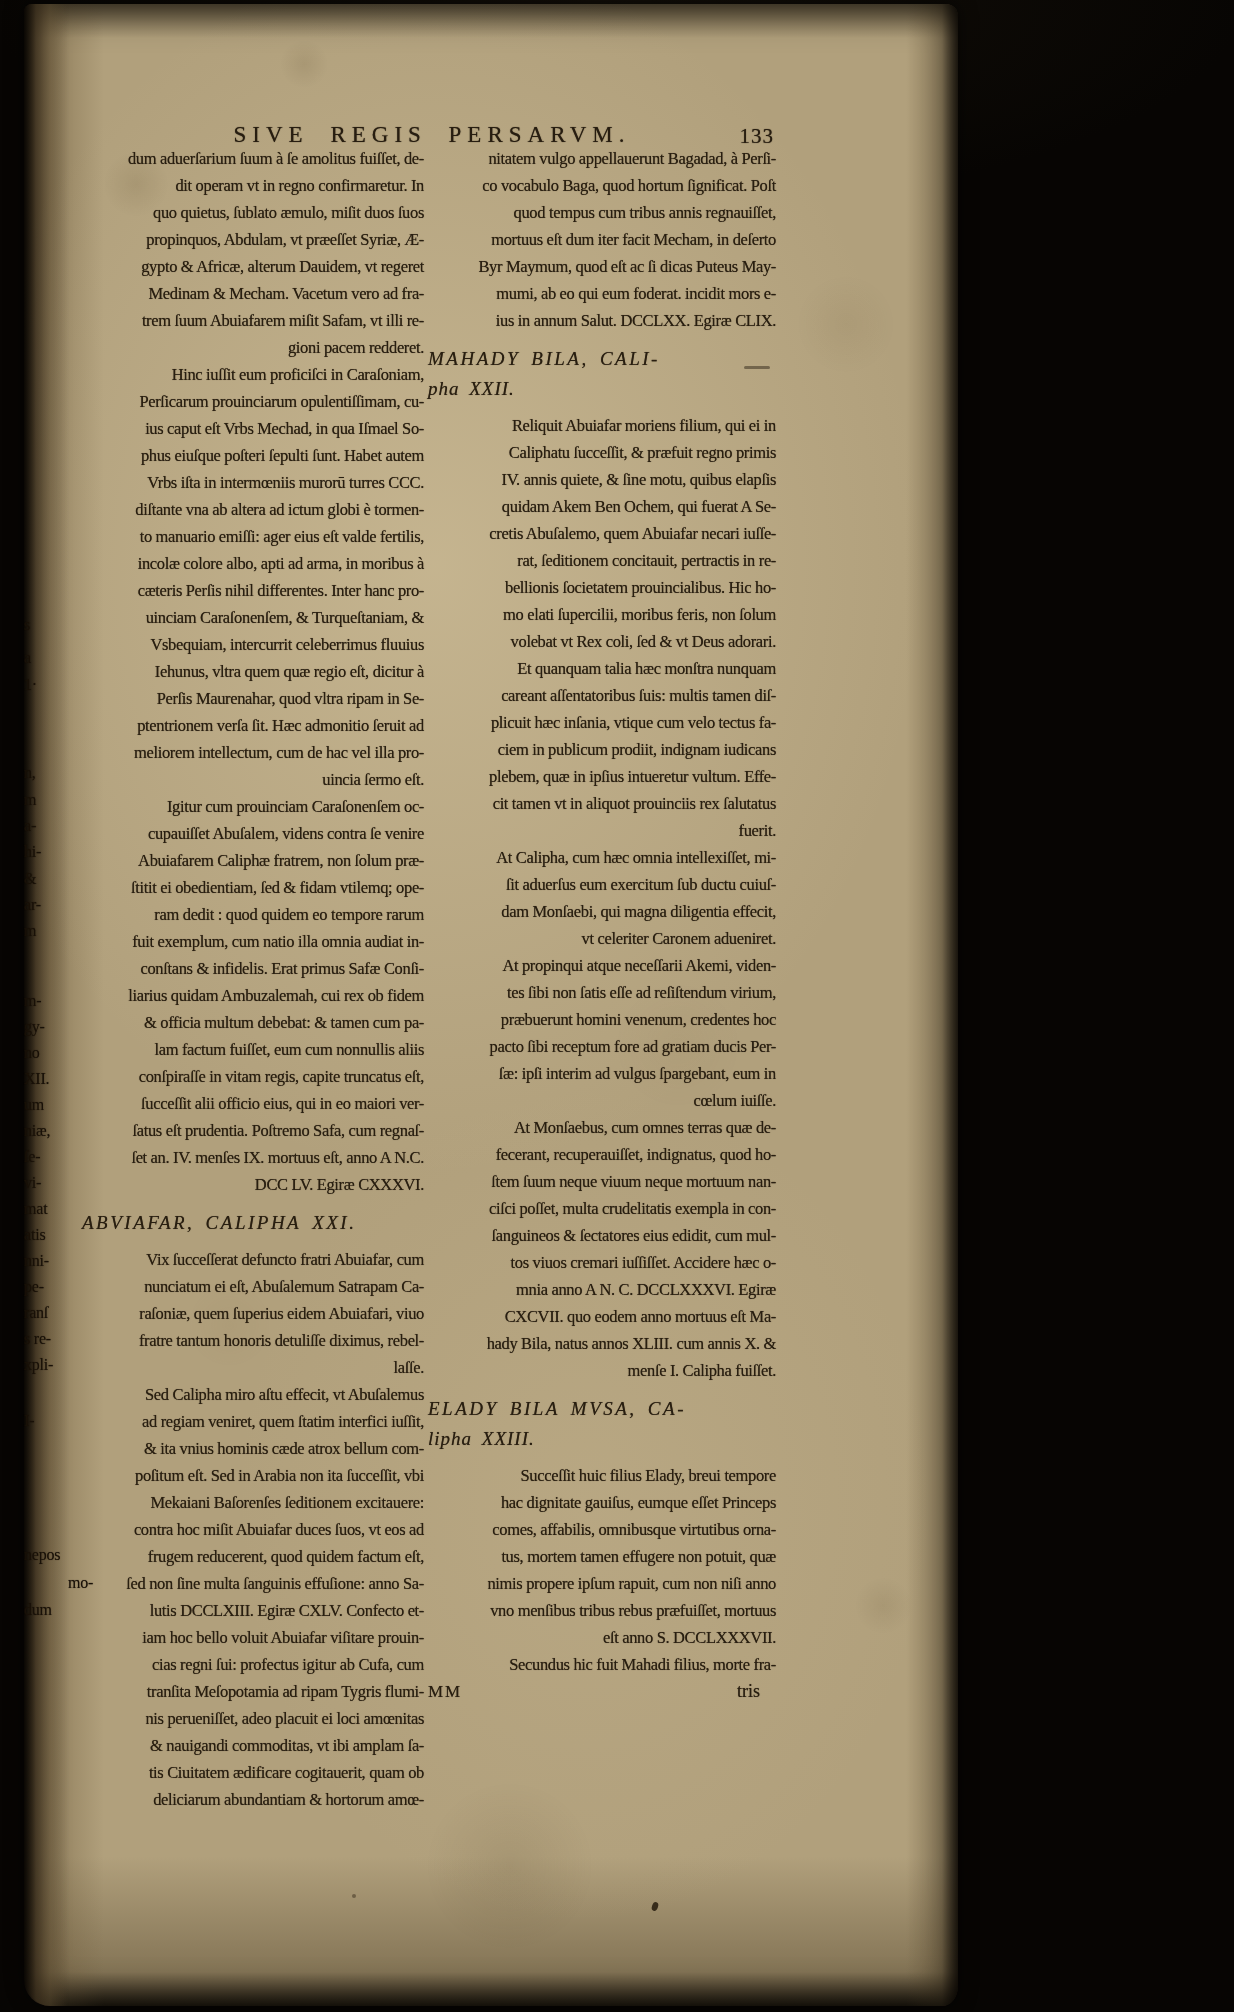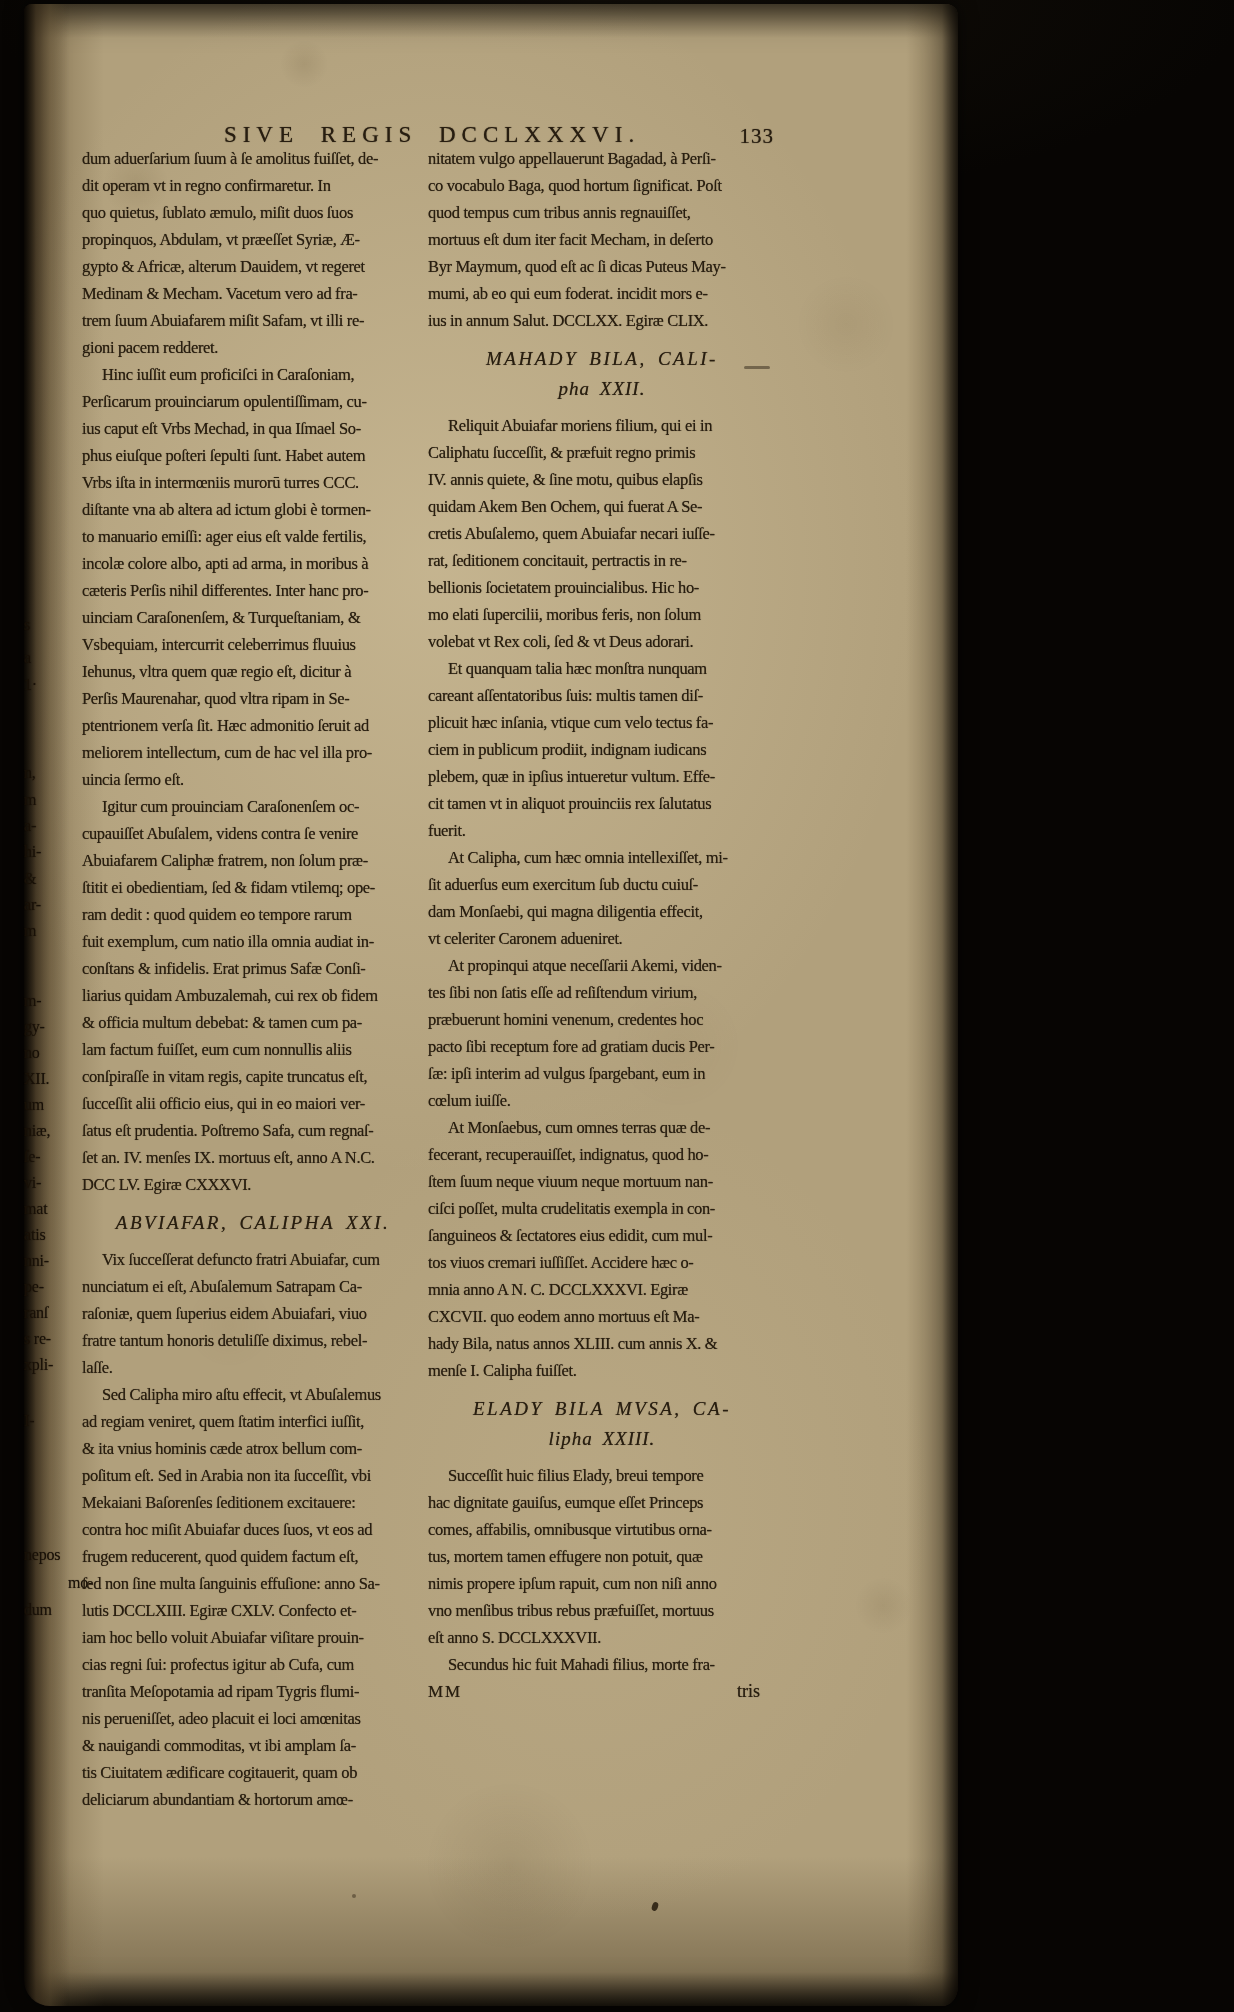--- a/index.html
+++ b/index.html
@@ -62,22 +62,22 @@
   
   .col{position:absolute;top:145px;color:#281e10;}
   .col-left{left:82px;width:342px;}
   .col-right{left:428px;width:348px;}
   .line{
     font-size:16.5px;line-height:27px;white-space:nowrap;
     letter-spacing:-.35px;
     text-shadow:0 0 .7px rgba(36,26,12,.75);
   }
   .line.first{padding-left:20px;}
-  .para{margin:0;}
-  .heading{margin:10px 0 8px 0;text-align:center;}
+  .para{margin:0;text-align:right;}
+  .heading{margin:10px 0 8px 0;text-align:left;}
   .heading .line{
     white-space:nowrap;font-style:italic;font-size:19px;line-height:30px;
     letter-spacing:2.5px;word-spacing:4px;padding-left:0;
   }
   .heading .line.heading-sub{letter-spacing:1px;font-size:19px;}
   
   .sig-row{position:relative;height:27px;}
   .signature-mark{
     display:block;text-align:left;font-size:17px;letter-spacing:2px;
     color:#281e10;line-height:27px;text-shadow:0 0 .7px rgba(36,26,12,.75);
@@ -125,21 +125,21 @@
       <div class="gutter-frag" style="top: 1326px;">s re-</div>
       <div class="gutter-frag" style="top: 1352px;">xpli-</div>
       <div class="gutter-frag" style="top: 1408px;">I-</div>
       <div class="gutter-frag" style="top: 1542px;">nepos</div>
       <div class="gutter-frag" style="top: 1570px; margin-left: 44px;">mo-</div>
       <div class="gutter-frag" style="top: 1597px;">dum</div>
     </div>
 </div>
 
 <div class="header-row">
-  <span class="running-title">SIVE REGIS DCCLXXXVI.</span>
+  <span class="running-title">SIVE REGIS PERSARVM.</span>
   <span class="page-number">133</span>
 </div>
 
 <div class="col col-left">
   <div>
       <div class="para">
         <div class="line">dum aduerſarium ſuum à ſe amolitus fuiſſet, de-</div>
         <div class="line">dit operam vt in regno confirmaretur.  In</div>
         <div class="line">quo quietus, ſublato æmulo, miſit duos ſuos</div>
         <div class="line">propinquos, Abdulam, vt præeſſet Syriæ, Æ-</div>

